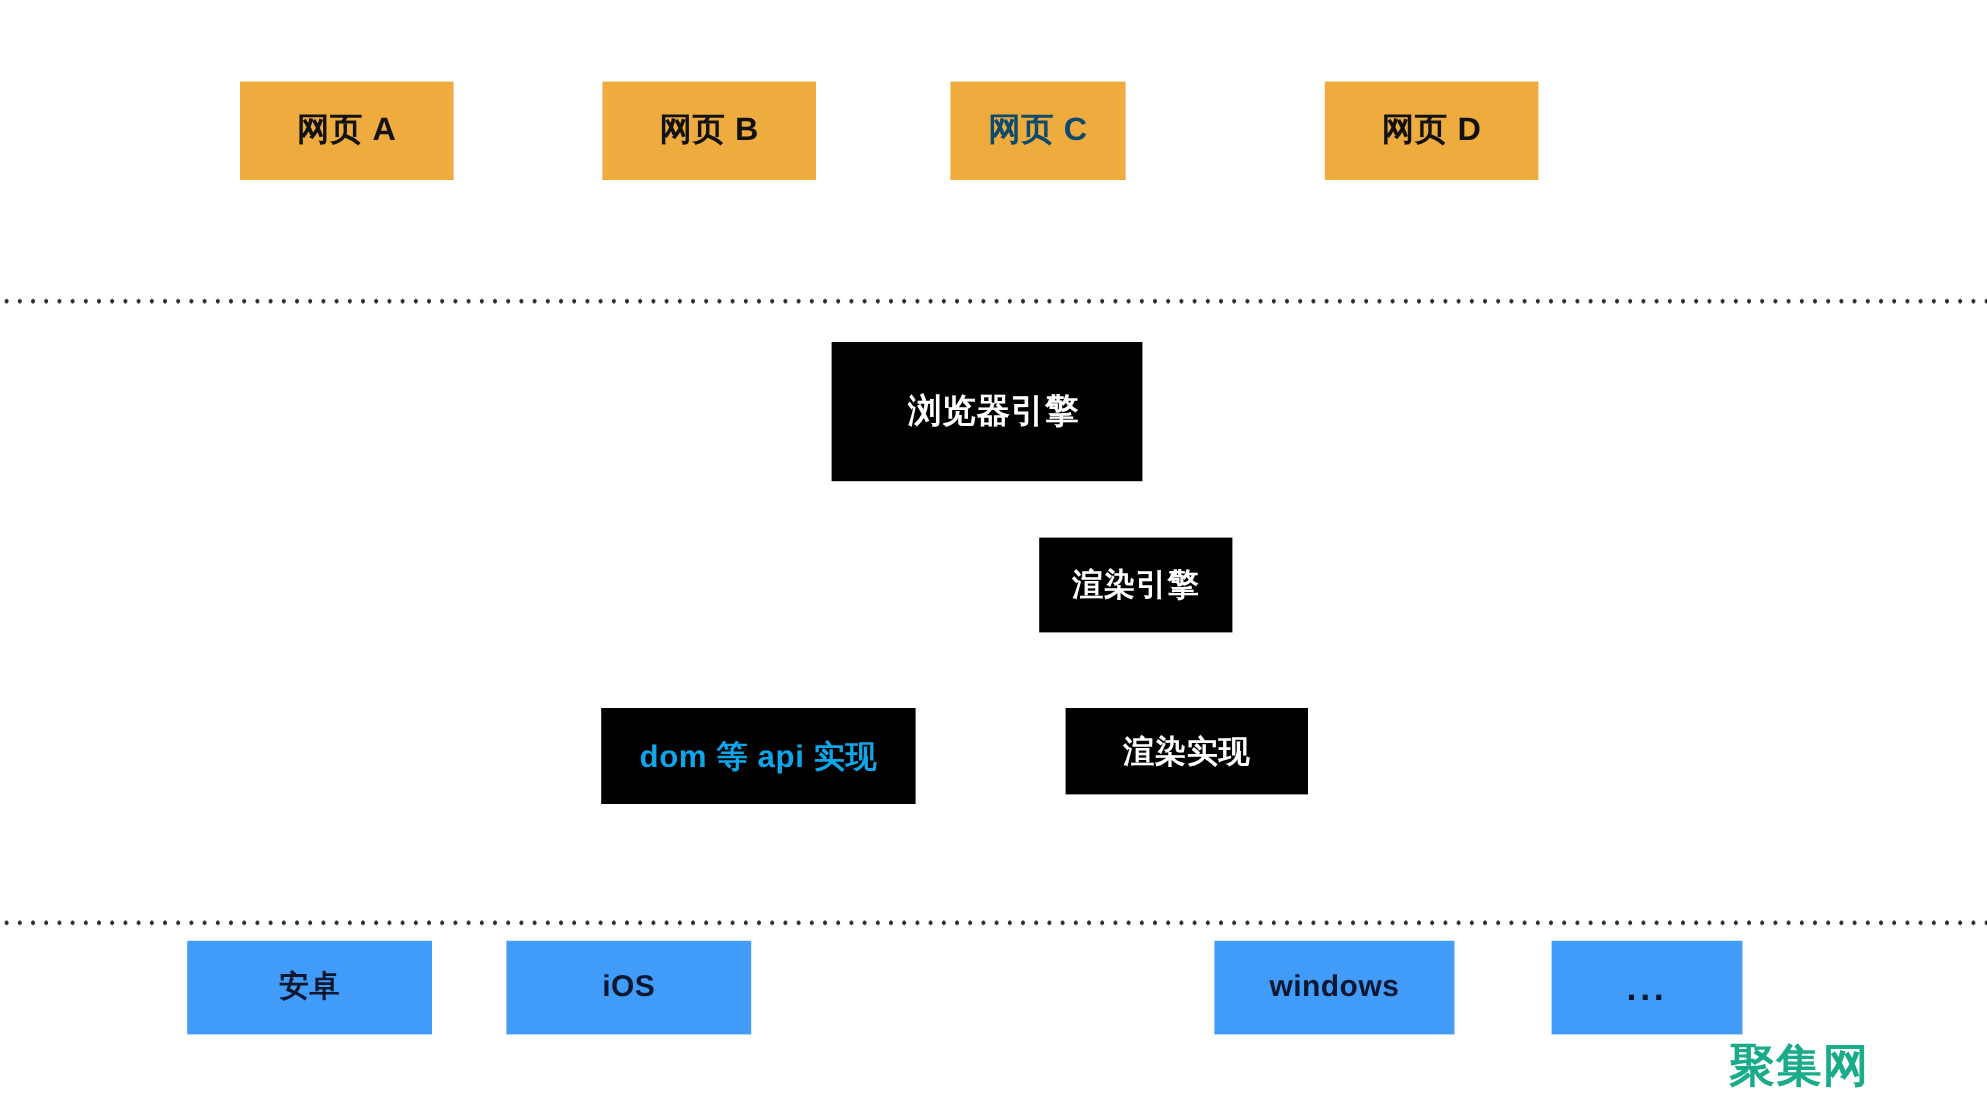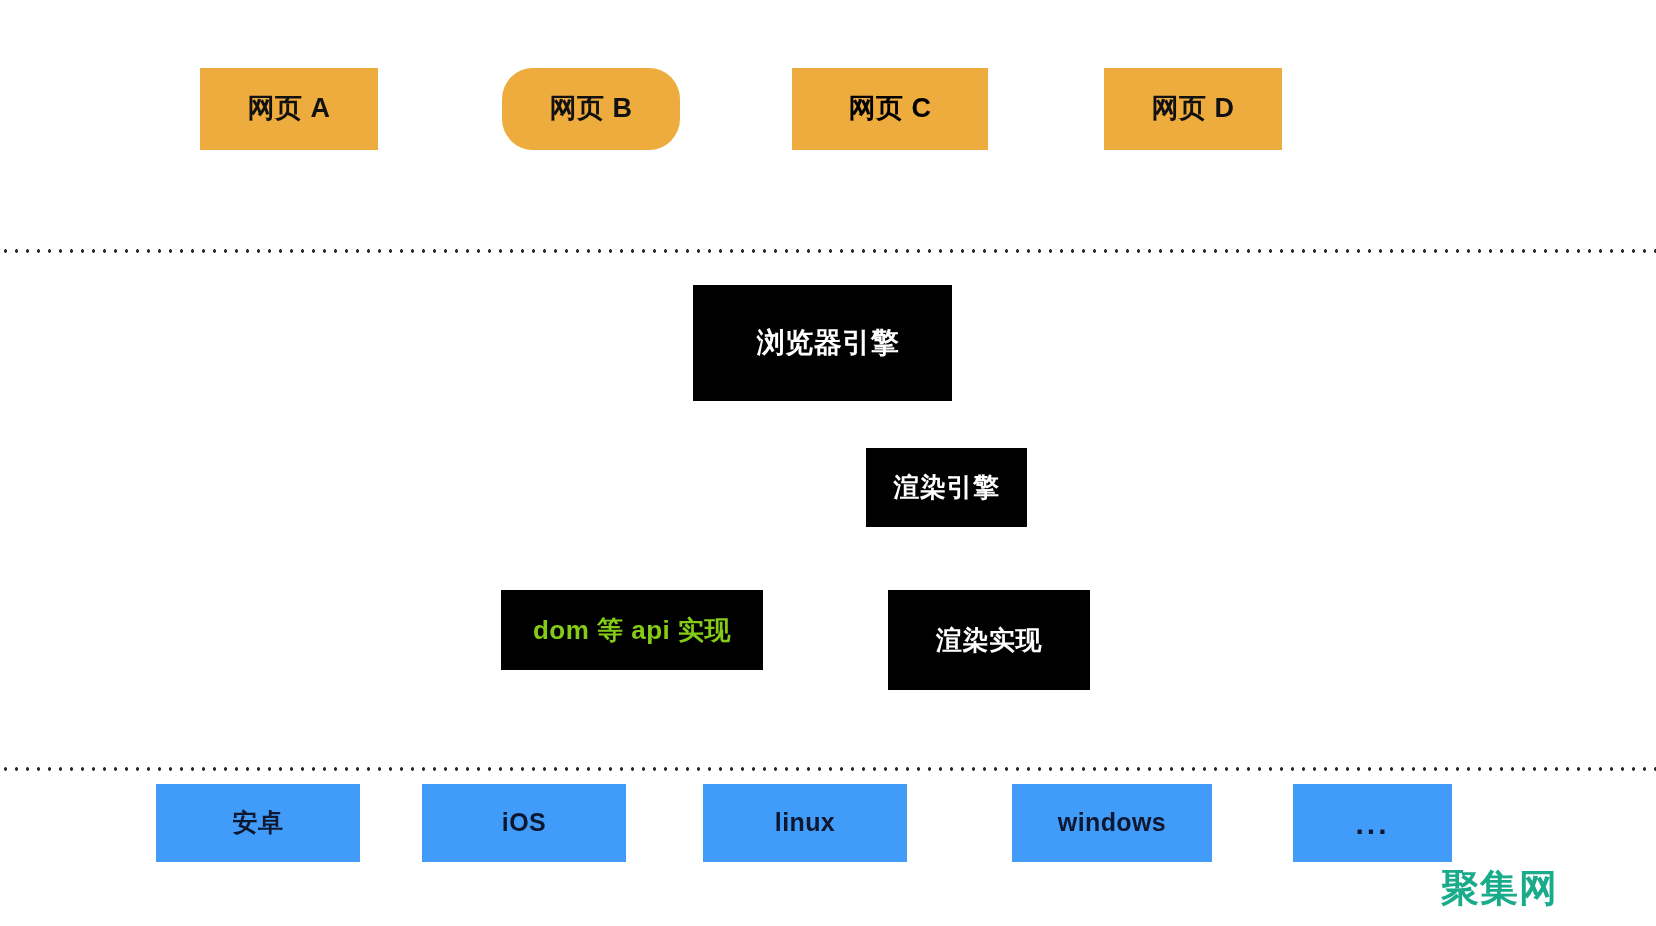--- a/index.html
+++ b/index.html
@@ -103,36 +103,35 @@
     white-space: nowrap;
     margin-top: 29px;
   }
 </style>
 </head>
 <body>
 
 <div id="canvas" style="background: rgb(255, 255, 255);">
 
   <div class="box page-box" style="left: 200px; top: 68px; width: 178px; height: 82px; background: rgb(238, 171, 62); color: rgb(17, 17, 17);">网页 A</div>
-  <div class="box page-box" style="left: 502px; top: 68px; width: 178px; height: 82px; background: rgb(238, 171, 62); color: rgb(17, 17, 17); border-radius: 31px;">网页 B</div>
-  <div class="box page-box" style="left: 792px; top: 68px; width: 196px; height: 82px; background: rgb(238, 171, 62); color: #000000;">网页 C</div>
+  <div class="box page-box" style="left: 502px; top: 68px; width: 178px; height: 82px; background: rgb(238, 171, 62); color: rgb(17, 17, 17);">网页 B</div>
+  <div class="box page-box" style="left: 792px; top: 68px; width: 146px; height: 82px; background: rgb(238, 171, 62); color: #0c4a6e;">网页 C</div>
   <div class="box page-box" style="left: 1104px; top: 68px; width: 178px; height: 82px; background: rgb(238, 171, 62); color: rgb(17, 17, 17);">网页 D</div>
 
   <div class="divider" style="top: 249px; background-image: radial-gradient(circle, rgb(43, 43, 43) 0px, rgb(43, 43, 43) 1.6px, rgba(0, 0, 0, 0) 1.9px);"></div>
 
   <div class="box engine-box lvl1" style="left: 693px; top: 285px; width: 259px; height: 116px; background: rgb(0, 0, 0); color: rgb(255, 255, 255); padding-left: 11px;">浏览器引擎</div>
   <div class="box engine-box lvl2" style="left: 866px; top: 448px; width: 161px; height: 79px; background: rgb(0, 0, 0); color: rgb(255, 255, 255);">渲染引擎</div>
-  <div class="box engine-box lvl3" style="left: 501px; top: 590px; width: 262px; height: 80px; background: rgb(0, 0, 0); color: #84cc16;">dom 等 api 实现</div>
-  <div class="box engine-box lvl3" style="left: 888px; top: 590px; width: 202px; height: 100px; background: rgb(0, 0, 0); color: rgb(255, 255, 255);">渲染实现</div>
+  <div class="box engine-box lvl3" style="left: 501px; top: 590px; width: 262px; height: 80px; background: rgb(0, 0, 0); color: #0ea5e9;">dom 等 api 实现</div>
+  <div class="box engine-box lvl3" style="left: 888px; top: 590px; width: 202px; height: 72px; background: rgb(0, 0, 0); color: rgb(255, 255, 255);">渲染实现</div>
 
   <div class="divider" style="top: 767px; background-image: radial-gradient(circle, rgb(43, 43, 43) 0px, rgb(43, 43, 43) 1.6px, rgba(0, 0, 0, 0) 1.9px);"></div>
 
   <div class="box os-box" style="left: 156px; top: 784px; width: 204px; height: 78px; background: rgb(64, 156, 248); color: rgb(13, 23, 48);">安卓</div>
   <div class="box os-box" style="left: 422px; top: 784px; width: 204px; height: 78px; background: rgb(64, 156, 248); color: rgb(13, 23, 48);">iOS</div>
-  <div class="box os-box" style="left: 703px; top: 784px; width: 204px; height: 78px; background: rgb(64, 156, 248); color: rgb(13, 23, 48);">linux</div>
   <div class="box os-box" style="left: 1012px; top: 784px; width: 200px; height: 78px; background: rgb(64, 156, 248); color: rgb(13, 23, 48);">windows</div>
   <div class="box os-box ellipsis" style="left: 1293px; top: 784px; width: 159px; height: 78px; background: rgb(64, 156, 248); color: rgb(13, 23, 48);">...</div>
 
   <div id="watermark">
     <div id="wm-logo" style="color: rgb(26, 171, 139);">聚集网</div>
   </div>
 
 </div>
 
 </body></html>

